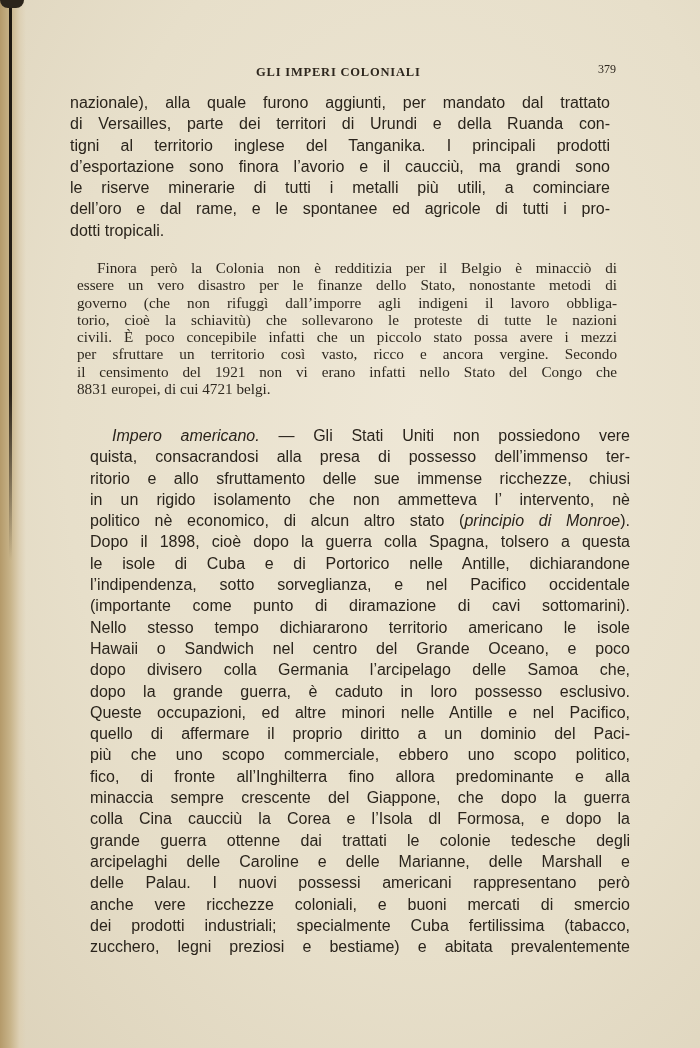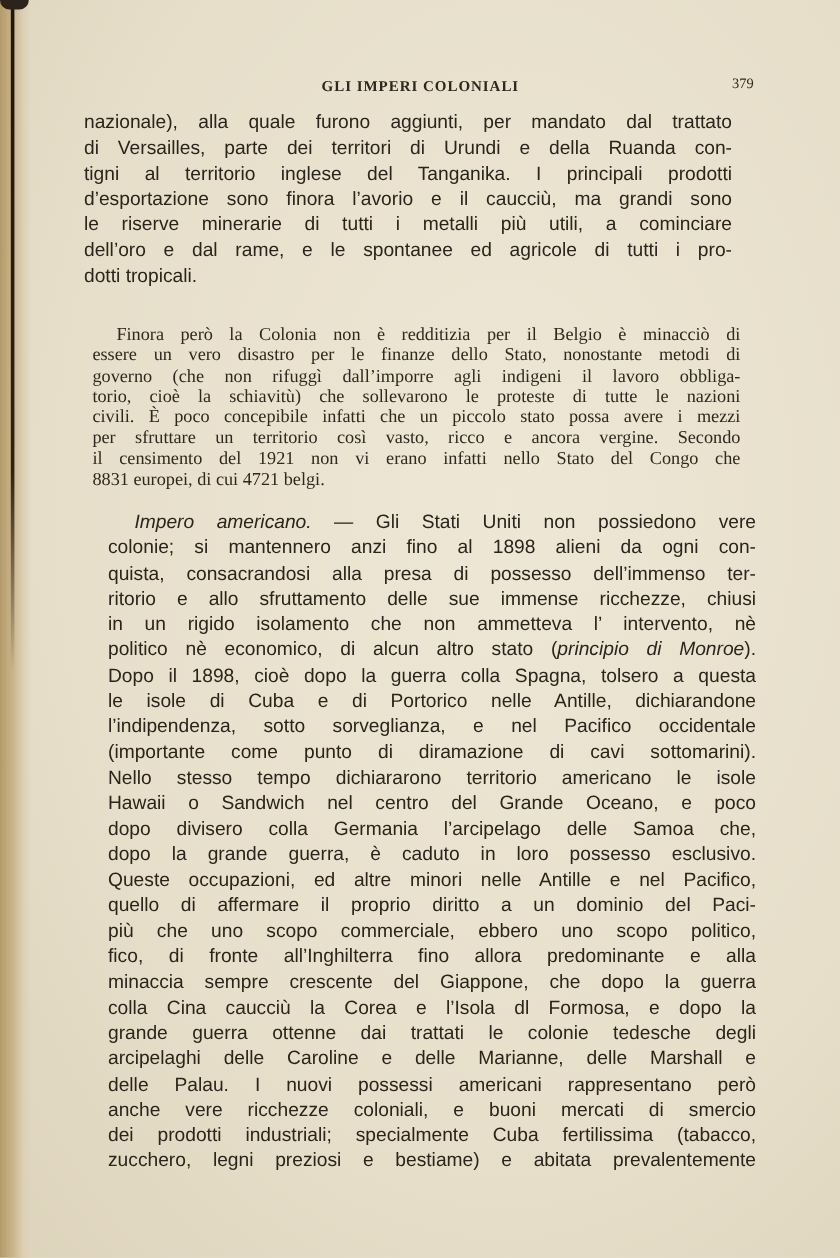--- a/index.html
+++ b/index.html
@@ -34,21 +34,21 @@
     .spine-blob {
       position: absolute;
       left: 0; top: 0;
       width: 24px; height: 8px;
       border-radius: 0 0 12px 12px;
       background: #2b241b;
     }
     .header {
       position: absolute;
       top: 62px;
-      left: 88px;
+      left: 76px;
       width: 540px;
       height: 24px;
     }
     .running-title {
       position: absolute;
       left: 180px;
       top: 3px;
       font-size: 12.5px;
       letter-spacing: 0.8px;
       font-variant: small-caps;
@@ -85,21 +85,21 @@
     .note {
       position: absolute;
       left: 77px;
       top: 259px;
       width: 540px;
       font-family: "Liberation Serif", serif;
       font-size: 15.2px;
       line-height: 17.3px;
       color: #2e281f;
     }
-    .note .line:first-child { padding-left: 20px; margin-top: 11px; }
+    .note .line:first-child { padding-left: 20px; }
     .p2 { top: 425px; margin-left: 20px; }
     .p2 .line:first-child { padding-left: 22px; }
     .italic { font-style: italic; }
   </style>
 </head>
 <body>
 
 <div class="page">
   <div class="spine-shadow"></div>
   <div class="spine-line"></div>
@@ -126,21 +126,20 @@
     <span class="line">governo (che non rifuggì dall’imporre agli indigeni il lavoro obbliga-</span>
     <span class="line">torio, cioè la schiavitù) che sollevarono le proteste di tutte le nazioni</span>
     <span class="line">civili. È poco concepibile infatti che un piccolo stato possa avere i mezzi</span>
     <span class="line">per sfruttare un territorio così vasto, ricco e ancora vergine. Secondo</span>
     <span class="line">il censimento del 1921 non vi erano infatti nello Stato del Congo che</span>
     <span class="line last">8831 europei, di cui 4721 belgi.</span>
   </div>
 
   <div class="body-text p2">
     <span class="line"><span class="italic">Impero americano.</span><span> — Gli Stati Uniti non possiedono vere</span></span>
-    <span class="line">colonie; si mantennero anzi fino al 1898 alieni da ogni con-</span>
     <span class="line">quista, consacrandosi alla presa di possesso dell’immenso ter-</span>
     <span class="line">ritorio e allo sfruttamento delle sue immense ricchezze, chiusi</span>
     <span class="line">in un rigido isolamento che non ammetteva l’ intervento, nè</span>
     <span class="line"><span>politico nè economico, di alcun altro stato (</span><span class="italic">principio di Monroe</span><span>).</span></span>
     <span class="line">Dopo il 1898, cioè dopo la guerra colla Spagna, tolsero a questa</span>
     <span class="line">le isole di Cuba e di Portorico nelle Antille, dichiarandone</span>
     <span class="line">l’indipendenza, sotto sorveglianza, e nel Pacifico occidentale</span>
     <span class="line">(importante come punto di diramazione di cavi sottomarini).</span>
     <span class="line">Nello stesso tempo dichiararono territorio americano le isole</span>
     <span class="line">Hawaii o Sandwich nel centro del Grande Oceano, e poco</span>

